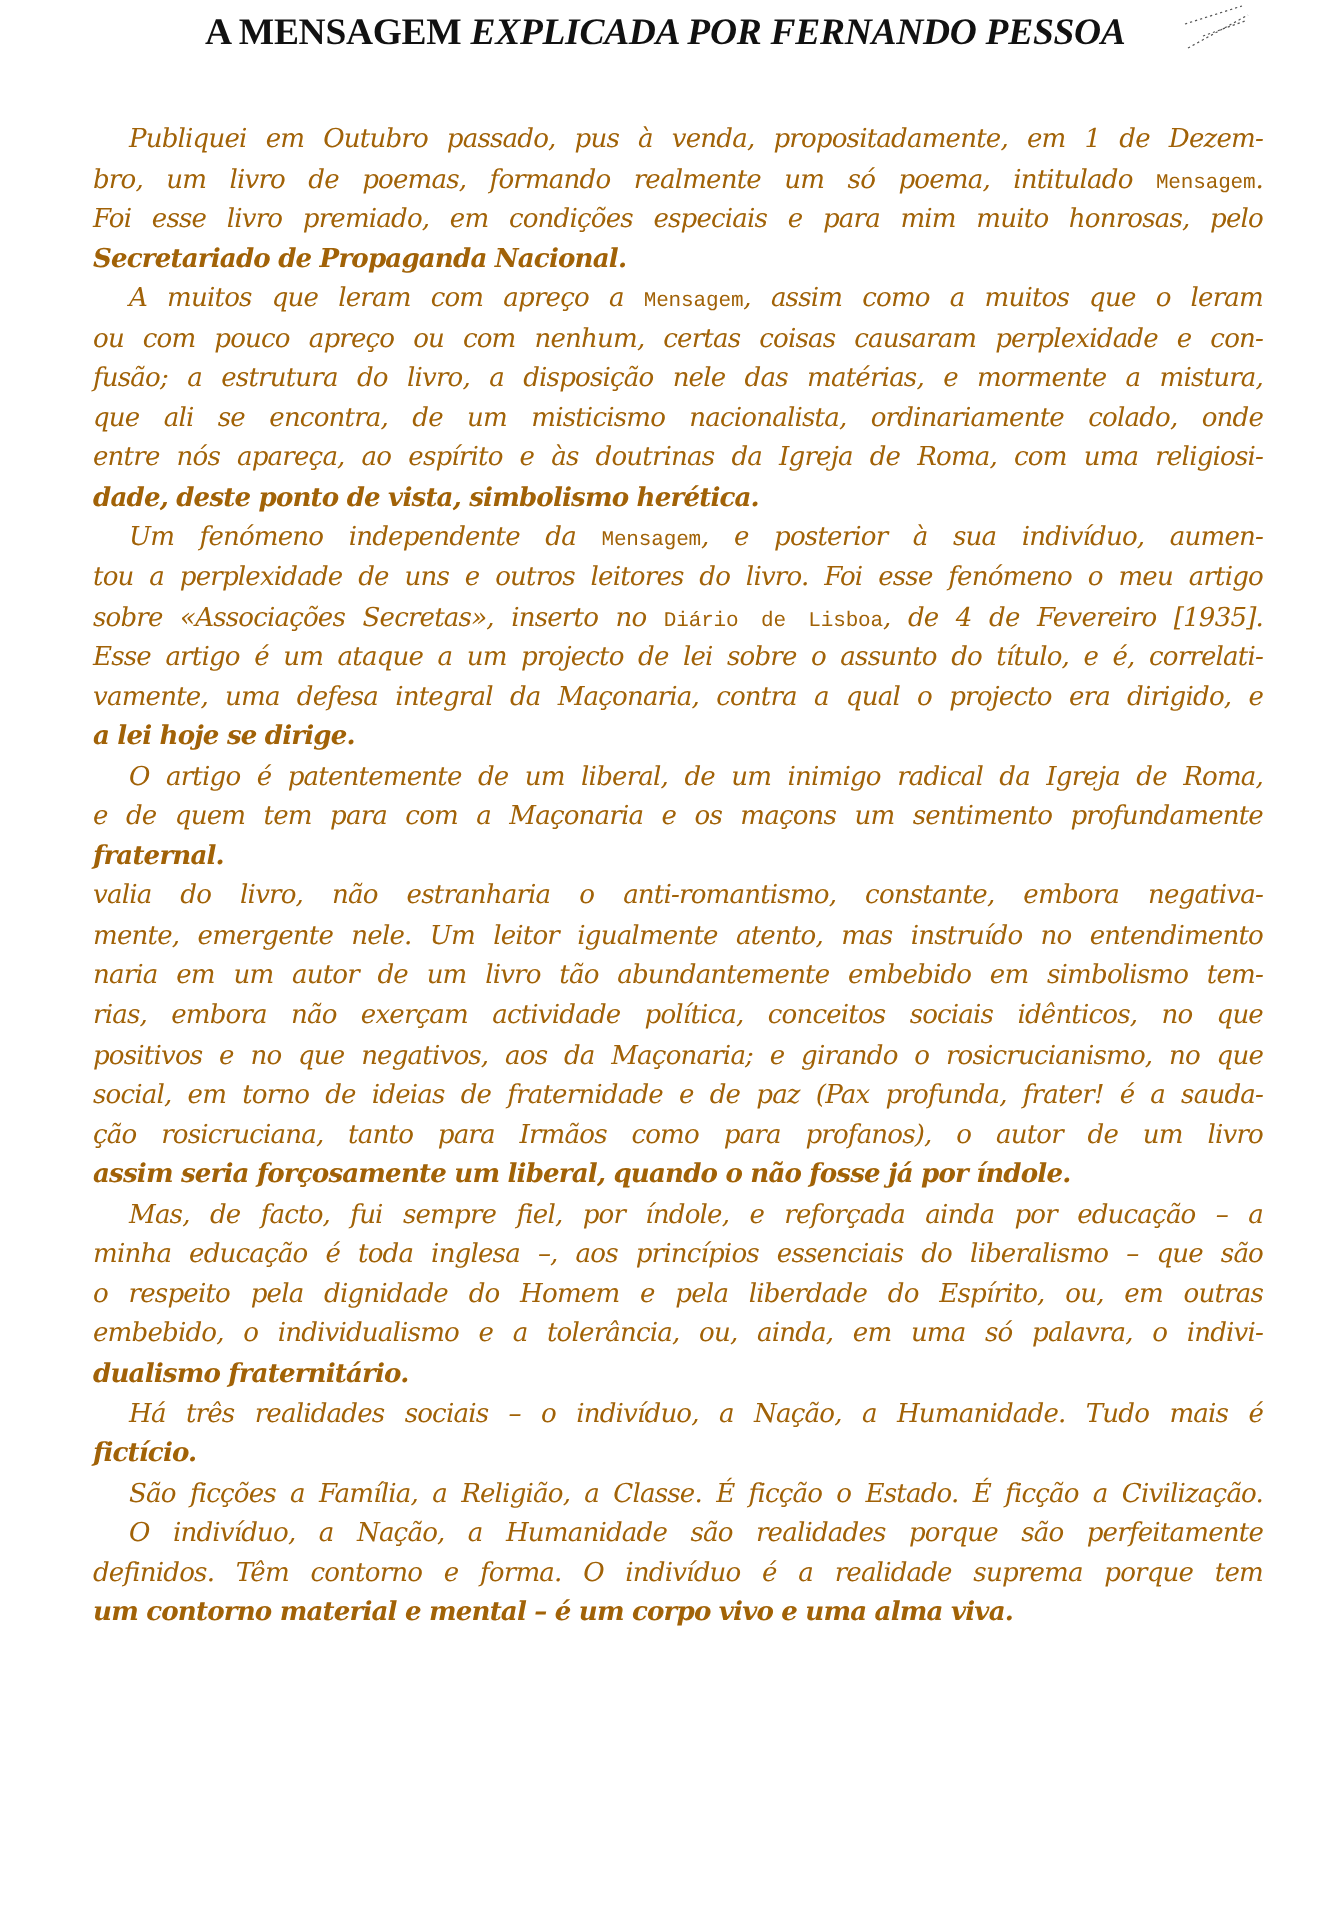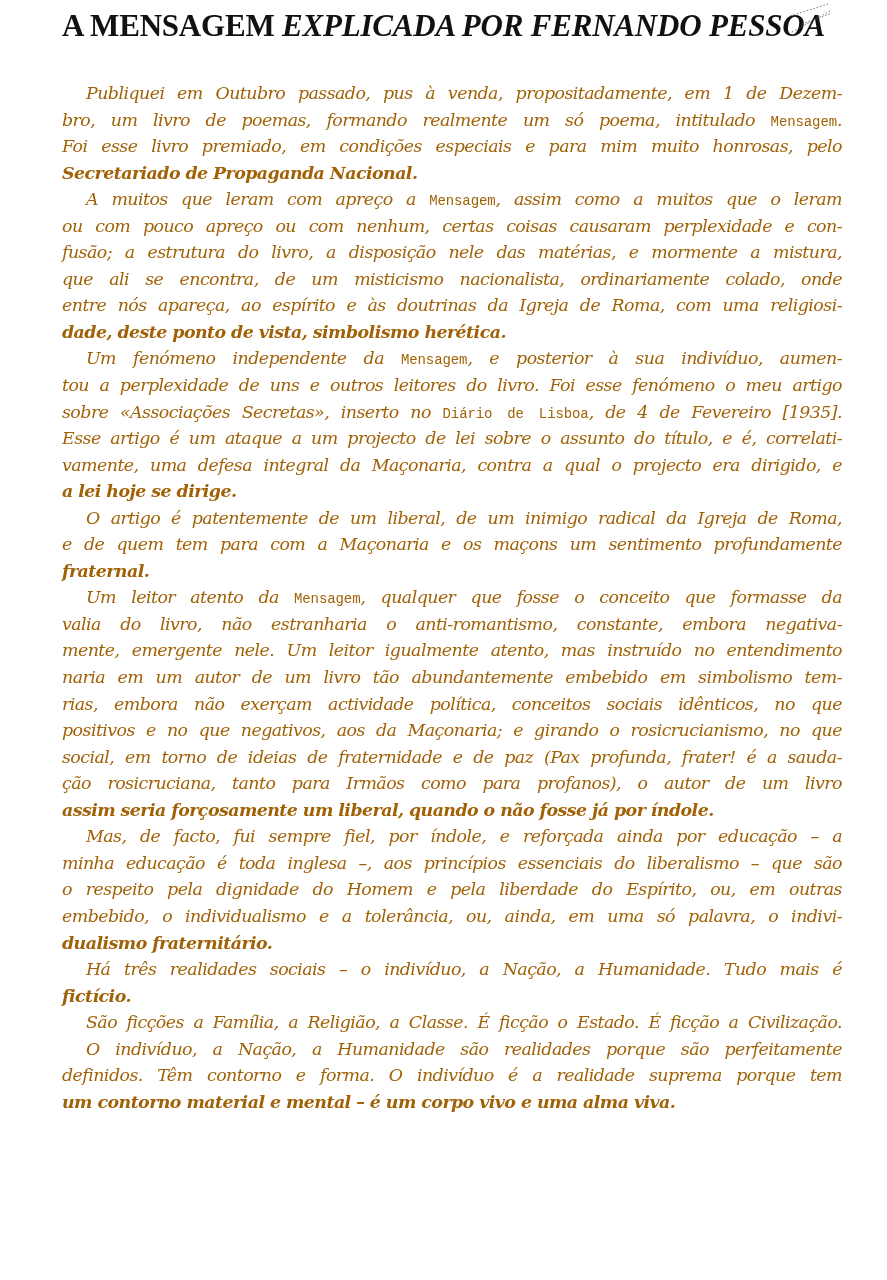--- a/index.html
+++ b/index.html
@@ -3,21 +3,21 @@
 <meta charset="utf-8">
 <style>
   html, body { margin: 0; padding: 0; }
   body {
     width: 887px; height: 1280px; background: #ffffff; overflow: hidden;
     position: relative; color: #1a1a1a;
     font-family: "DejaVu Serif", "Liberation Serif", serif;
   }
   .title {
     position: absolute; top: 8px; left: 0; width: 887px; text-align: center;
-    font-family: "Liberation Serif", serif; font-weight: bold; font-size: 31px;
+    font-family: "Liberation Serif", serif; font-weight: bold; font-size: 25px;
     letter-spacing: -0.2px; color: #111;
   }
   .title .it { font-style: italic; }
   .marks {
     position: absolute; top: 2px; left: 782px; width: 56px; height: 34px;
   }
   .body-text {
     position: absolute; top: 80px; left: 62px; width: 780px;
   }
   .line {
@@ -66,21 +66,20 @@
       <div class="line"><span>Esse artigo é um ataque a um projecto de lei sobre o assunto do título, e é, correlati-</span></div>
       <div class="line"><span>vamente, uma defesa integral da Maçonaria, contra a qual o projecto era dirigido, e</span></div>
       <div class="line last"><span>a lei hoje se dirige.</span></div>
     </div>
     <div>
       <div class="line" style="padding-left: 0px; text-indent: 24px;"><span style="display: inline-block; width: 0px;"></span><span>O artigo é patentemente de um liberal, de um inimigo radical da Igreja de Roma,</span></div>
       <div class="line"><span>e de quem tem para com a Maçonaria e os maçons um sentimento profundamente</span></div>
       <div class="line last"><span>fraternal.</span></div>
     </div>
     <div>
-      <div class="line" style="padding-left: 0px; text-indent: 24px;"><span style="display: inline-block; width: 0px;"></span><span>Um leitor atento da </span><span class="roman">Mensagem</span><span>, qualquer que fosse o conceito que formasse da</span></div>
       <div class="line"><span>valia do livro, não estranharia o anti-romantismo, constante, embora negativa-</span></div>
       <div class="line"><span>mente, emergente nele. Um leitor igualmente atento, mas instruído no entendimento</span></div>
       <div class="line"><span>naria em um autor de um livro tão abundantemente embebido em simbolismo tem-</span></div>
       <div class="line"><span>rias, embora não exerçam actividade política, conceitos sociais idênticos, no que</span></div>
       <div class="line"><span>positivos e no que negativos, aos da Maçonaria; e girando o rosicrucianismo, no que</span></div>
       <div class="line"><span>social, em torno de ideias de fraternidade e de paz (Pax profunda, frater! é a sauda-</span></div>
       <div class="line"><span>ção rosicruciana, tanto para Irmãos como para profanos), o autor de um livro</span></div>
       <div class="line last"><span>assim seria forçosamente um liberal, quando o não fosse já por índole.</span></div>
     </div>
     <div>

